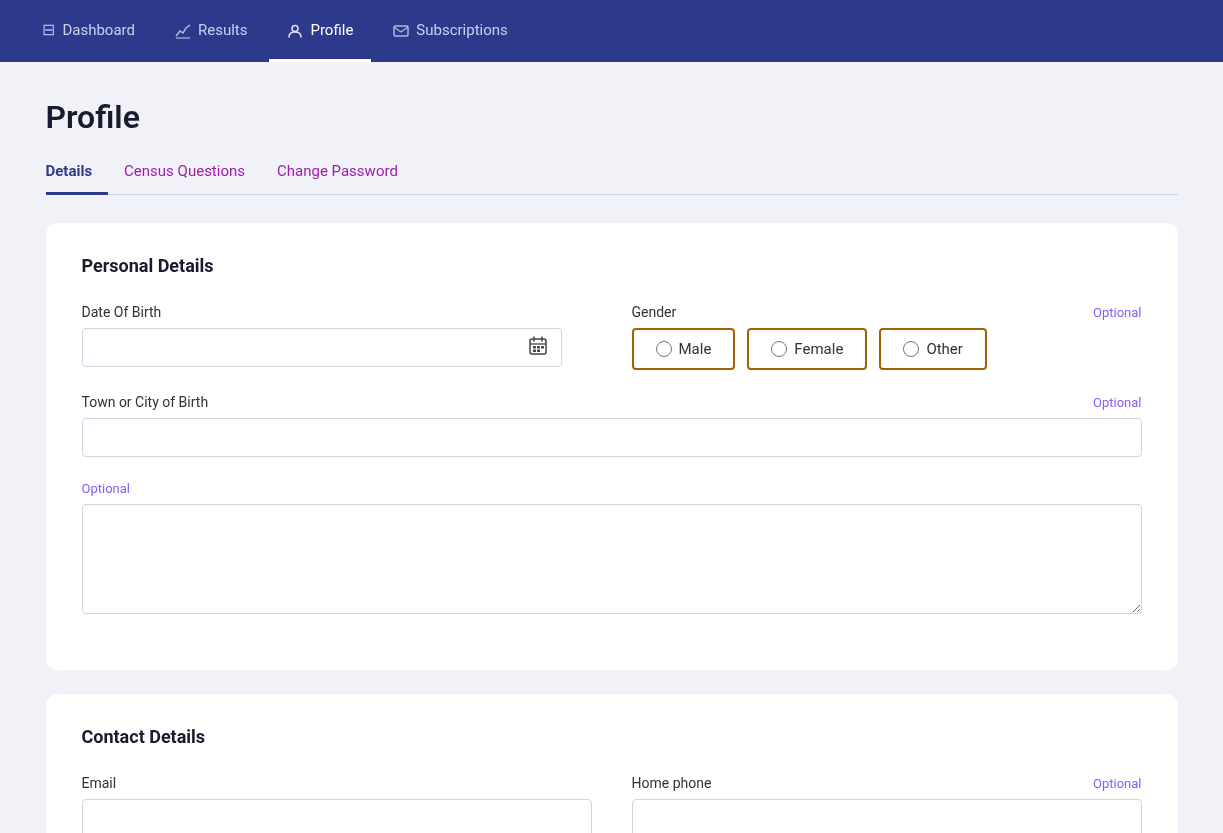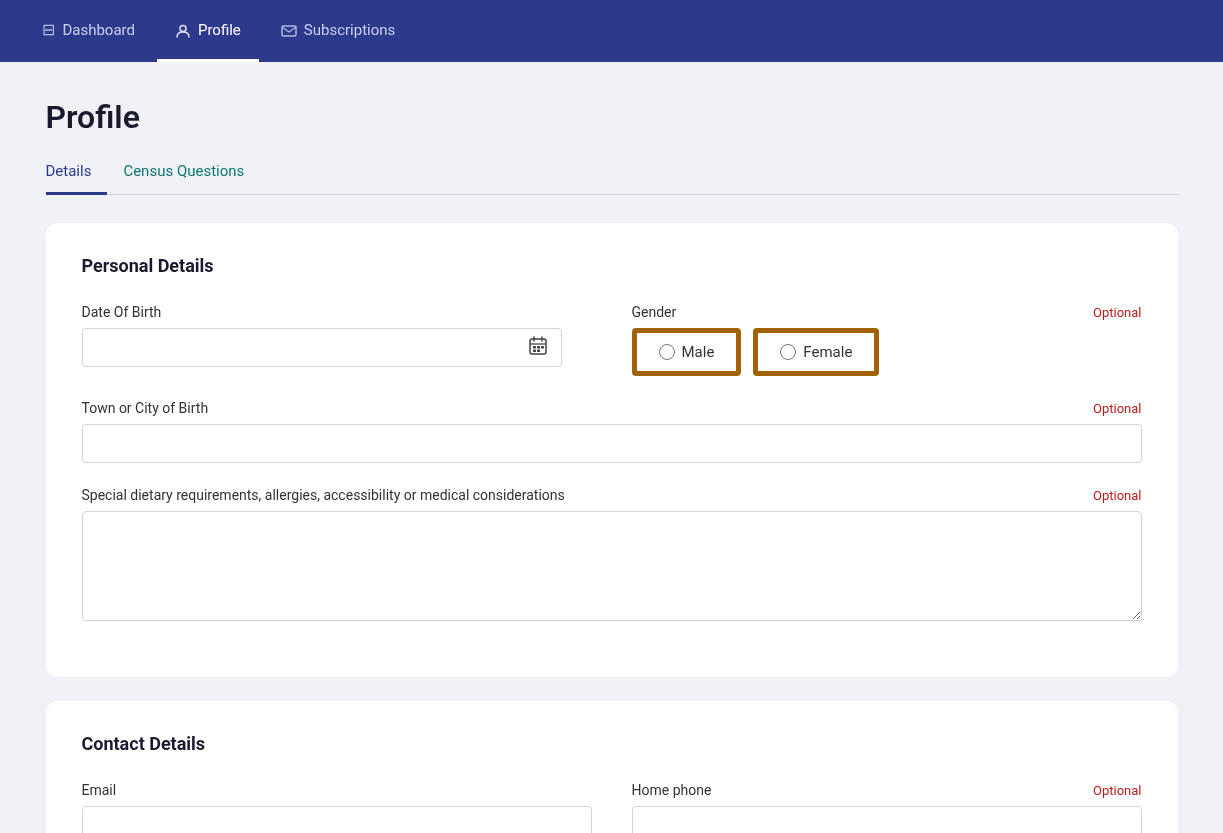--- a/index.html
+++ b/index.html
@@ -67,29 +67,29 @@
       border-bottom: 1px solid #d0d4e8;
       display: flex;
       gap: 0;
       margin-bottom: 28px;
     }
 
     .tab {
       font-size: 15px;
       padding: 10px 16px 12px;
       cursor: pointer;
-      color: #0f766e;
+      color: #a21caf;
       border-bottom: 3px solid transparent;
       margin-bottom: -1px;
     }
 
     .tab.active {
       color: #2d3a8c;
       border-bottom: 3px solid #2d3a8c;
-      font-weight: 400;
+      font-weight: 700;
     }
 
     .tab:first-child {
       padding-left: 0;
     }
 
     
     .card {
       background: #fff;
       border-radius: 12px;
@@ -134,21 +134,21 @@
     }
 
     .field-label {
       font-size: 14px;
       color: #333;
       font-weight: 400;
     }
 
     .optional-badge {
       font-size: 13px;
-      color: #b91c1c;
+      color: #8b5cf6;
     }
 
     .text-input {
       border: 1px solid #d0d4e0;
       border-radius: 4px;
       padding: 10px 14px;
       font-size: 15px;
       color: #222;
       background: #fff;
       outline: none;
@@ -200,21 +200,21 @@
     .gender-options {
       display: flex;
       gap: 12px;
       margin-top: 0;
     }
 
     .radio-btn {
       display: flex;
       align-items: center;
       gap: 7px;
-      border: 5px solid #a16207;
+      border: 2px solid #a16207;
       border-radius: 4px;
       padding: 10px 22px;
       cursor: pointer;
       font-size: 15px;
       color: #333;
       background: #fff;
       user-select: none;
     }
 
     .radio-btn input[type="radio"] {
@@ -223,20 +223,29 @@
       height: 16px;
     }
   </style>
 </head>
 <body>
 
 <nav>
   <a class="nav-item">
     <span class="nav-icon">⊟</span>
     <span>Dashboard</span>
+  </a>
+  <a class="nav-item">
+    <span class="nav-icon">
+      <svg width="16" height="16" viewBox="0 0 16 16" fill="none" style="vertical-align:middle;">
+        <polyline points="1,13 5,8 8,10 11,5 15,2" stroke="#c8d0f0" stroke-width="1.5" fill="none"></polyline>
+        <line x1="1" y1="15" x2="15" y2="15" stroke="#c8d0f0" stroke-width="1.2"></line>
+      </svg>
+    </span>
+    <span>Results</span>
   </a>
   <a class="nav-item active">
     <span class="nav-icon">
       <svg width="16" height="16" viewBox="0 0 16 16" fill="none" style="vertical-align:middle;">
         <circle cx="8" cy="5.5" r="3" stroke="#fff" stroke-width="1.5" fill="none"></circle>
         <path d="M2 14c0-3.3 2.7-5 6-5s6 1.7 6 5" stroke="#fff" stroke-width="1.5" fill="none" stroke-linecap="round"></path>
       </svg>
     </span>
     <span>Profile</span>
   </a>
@@ -251,20 +260,21 @@
   </a>
 </nav>
 
 <div class="content">
 
   <h1 class="page-title">Profile</h1>
 
   <div class="tabs-bar">
     <div class="tab active">Details</div>
     <div class="tab">Census Questions</div>
+    <div class="tab">Change Password</div>
   </div>
 
   <div class="card">
     <h2 class="section-title">Personal Details</h2>
 
     <div class="form-row">
 
       <div class="form-group half">
         <div class="field-label-row">
           <label class="field-label">Date Of Birth</label>
@@ -294,38 +304,41 @@
         </div>
         <div class="gender-options">
           <label class="radio-btn">
             <input type="radio" name="gender" value="male" style="">
             <span>Male</span>
           </label>
           <label class="radio-btn">
             <input type="radio" name="gender" value="female" style="">
             <span>Female</span>
           </label>
+          <label class="radio-btn">
+            <input type="radio" name="gender" value="other" style="">
+            <span>Other</span>
+          </label>
         </div>
       </div>
     </div>
 
     <div class="form-row">
       <div class="form-group full">
         <div class="field-label-row">
           <label class="field-label">Town or City of Birth</label>
           <span class="optional-badge">Optional</span>
         </div>
         <input type="text" class="text-input" style="">
       </div>
     </div>
 
     <div class="form-row">
       <div class="form-group full">
         <div class="field-label-row">
-          <label class="field-label">Special dietary requirements, allergies, accessibility or medical considerations</label>
           <span class="optional-badge">Optional</span>
         </div>
         <textarea class="textarea-input" style=""></textarea>
       </div>
     </div>
   </div>
 
   <div class="card">
     <h2 class="section-title">Contact Details</h2>
 

